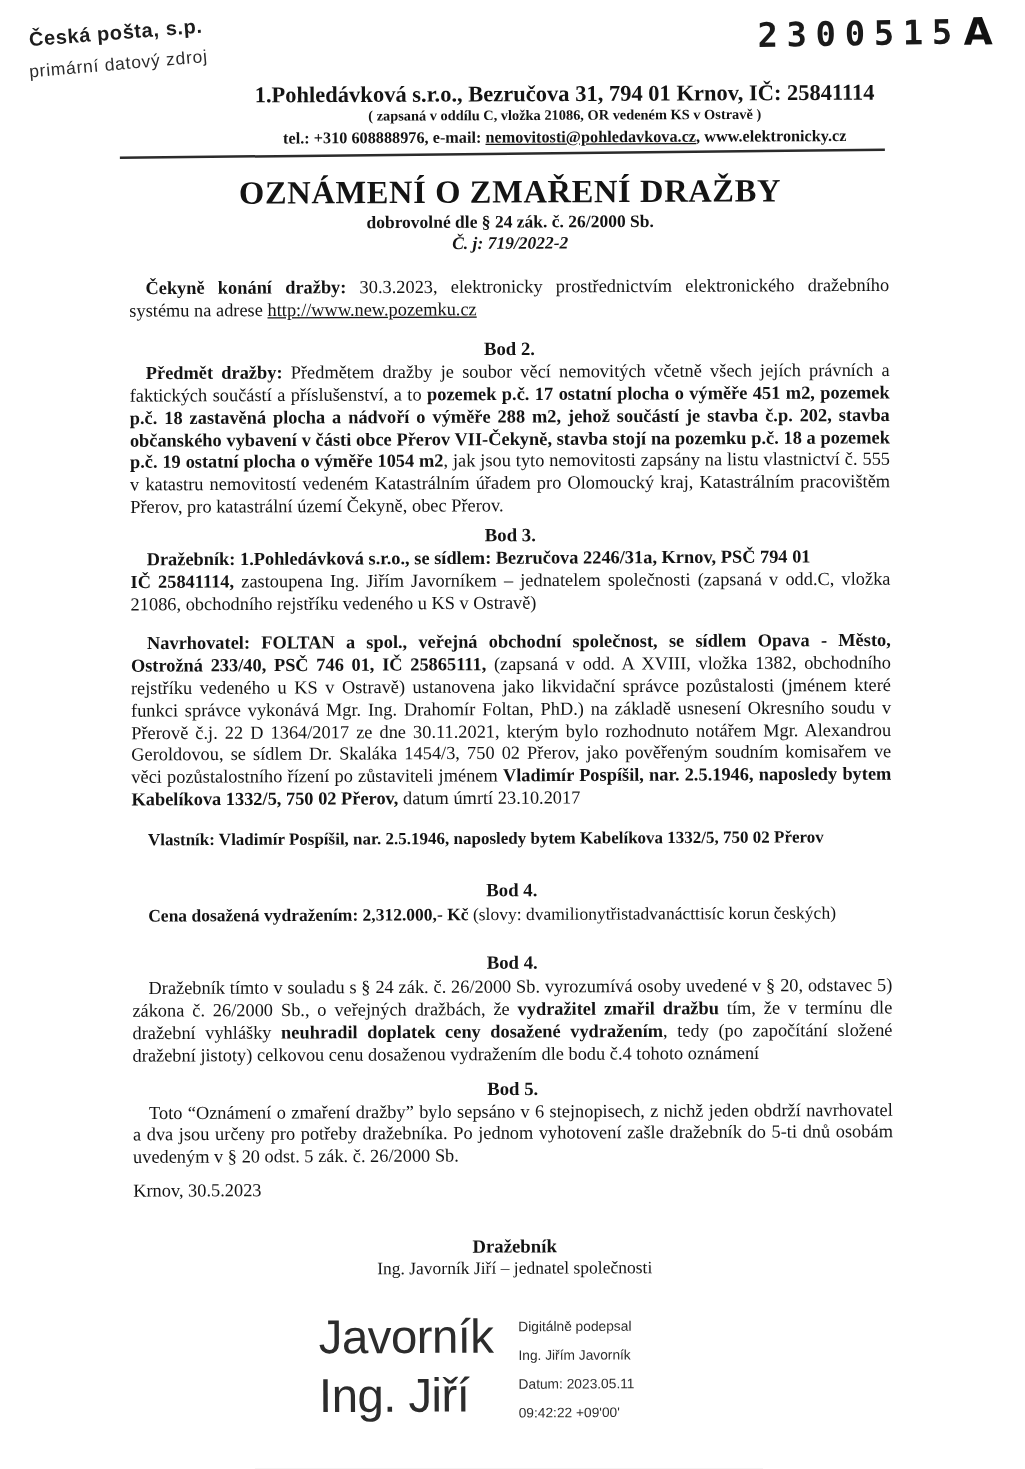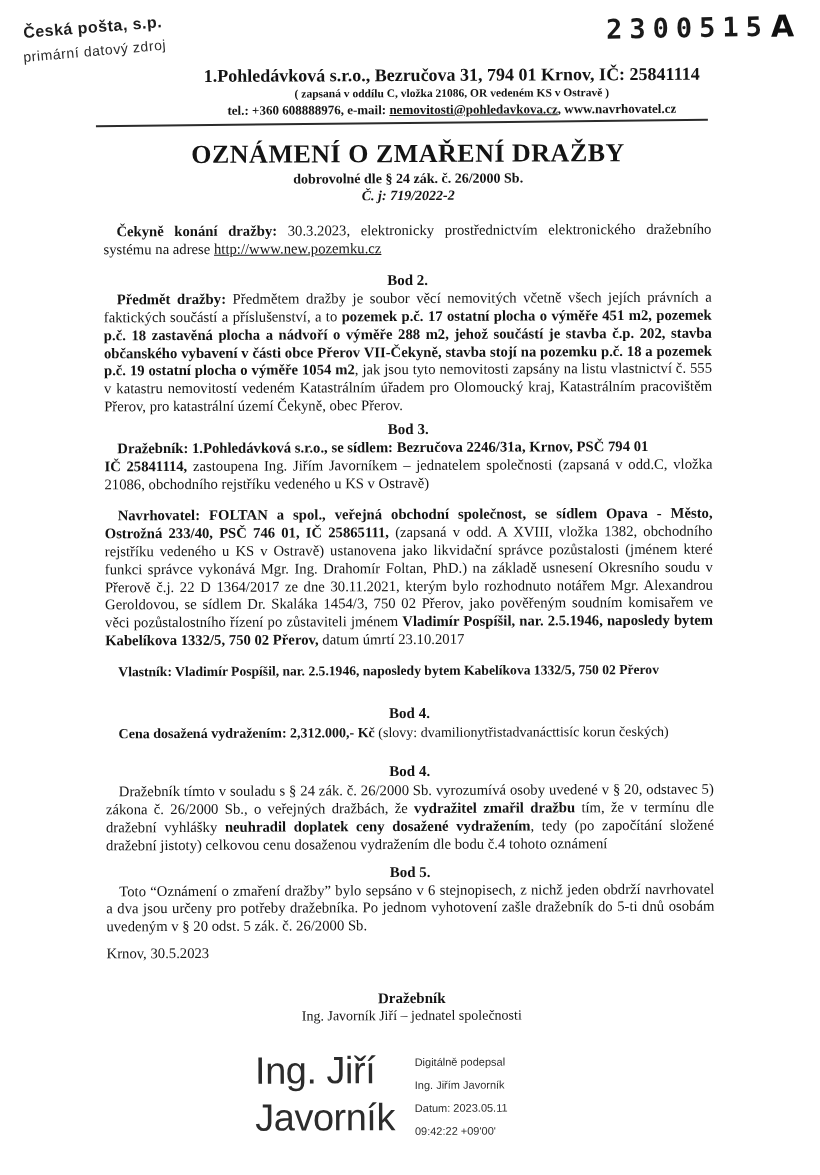--- a/index.html
+++ b/index.html
@@ -72,21 +72,21 @@
   <div class="stamp">
     <span class="stamp-num">2300515</span>
     <span class="stamp-letter">A</span>
   </div>
 
   <div class="doc">
 
     <div class="letterhead">
       <div class="lh-company">1.Pohledávková s.r.o., Bezručova 31, 794 01 Krnov, IČ: 25841114</div>
       <div class="lh-reg">( zapsaná v oddílu C, vložka 21086, OR vedeném KS v Ostravě )</div>
-      <div class="lh-contact"><span>tel.: +360 608888976, e-mail: </span><span class="seg-u">nemovitosti@pohledavkova.cz</span><span>, www.navrhovatel.cz</span></div>
+      <div class="lh-contact"><span>tel.: +310 608888976, e-mail: </span><span class="seg-u">nemovitosti@pohledavkova.cz</span><span>, www.elektronicky.cz</span></div>
     </div>
 
     <div class="rule"></div>
 
     <div class="title">OZNÁMENÍ O ZMAŘENÍ DRAŽBY</div>
     <div class="subtitle">dobrovolné dle § 24 zák. č. 26/2000 Sb.</div>
     <div class="refno">Č. j: 719/2022-2</div>
 
     <p class="para mt-termin"><span class="seg-b">Čekyně konání dražby:</span><span> 30.3.2023, elektronicky prostřednictvím elektronického dražebního systému na adrese </span><span class="seg-u">http://www.new.pozemku.cz</span></p>
 
@@ -107,22 +107,22 @@
     <div class="bod mt-bod5">Bod 5.</div>
     <p class="para para-stejnopisy"><span>Toto “Oznámení o zmaření dražby” bylo sepsáno v 6 stejnopisech, z nichž jeden obdrží navrhovatel a dva jsou určeny pro potřeby dražebníka. Po jednom vyhotovení zašle dražebník do 5-ti dnů osobám uvedeným v § 20 odst. 5 zák. č. 26/2000 Sb.</span></p>
 
     <p class="para place">Krnov, 30.5.2023</p>
 
     <div class="sig-role">Dražebník</div>
     <div class="sig-signer">Ing. Javorník Jiří – jednatel společnosti</div>
 
     <div class="digsig">
       <div class="digsig-name">
+        <div>Javorník</div>
         <div>Ing. Jiří</div>
-        <div>Javorník</div>
       </div>
       <div class="digsig-details">
         <div>Digitálně podepsal</div>
         <div>Ing. Jiřím Javorník</div>
         <div>Datum: 2023.05.11</div>
         <div>09:42:22 +09'00'</div>
       </div>
     </div>
 
   </div>

